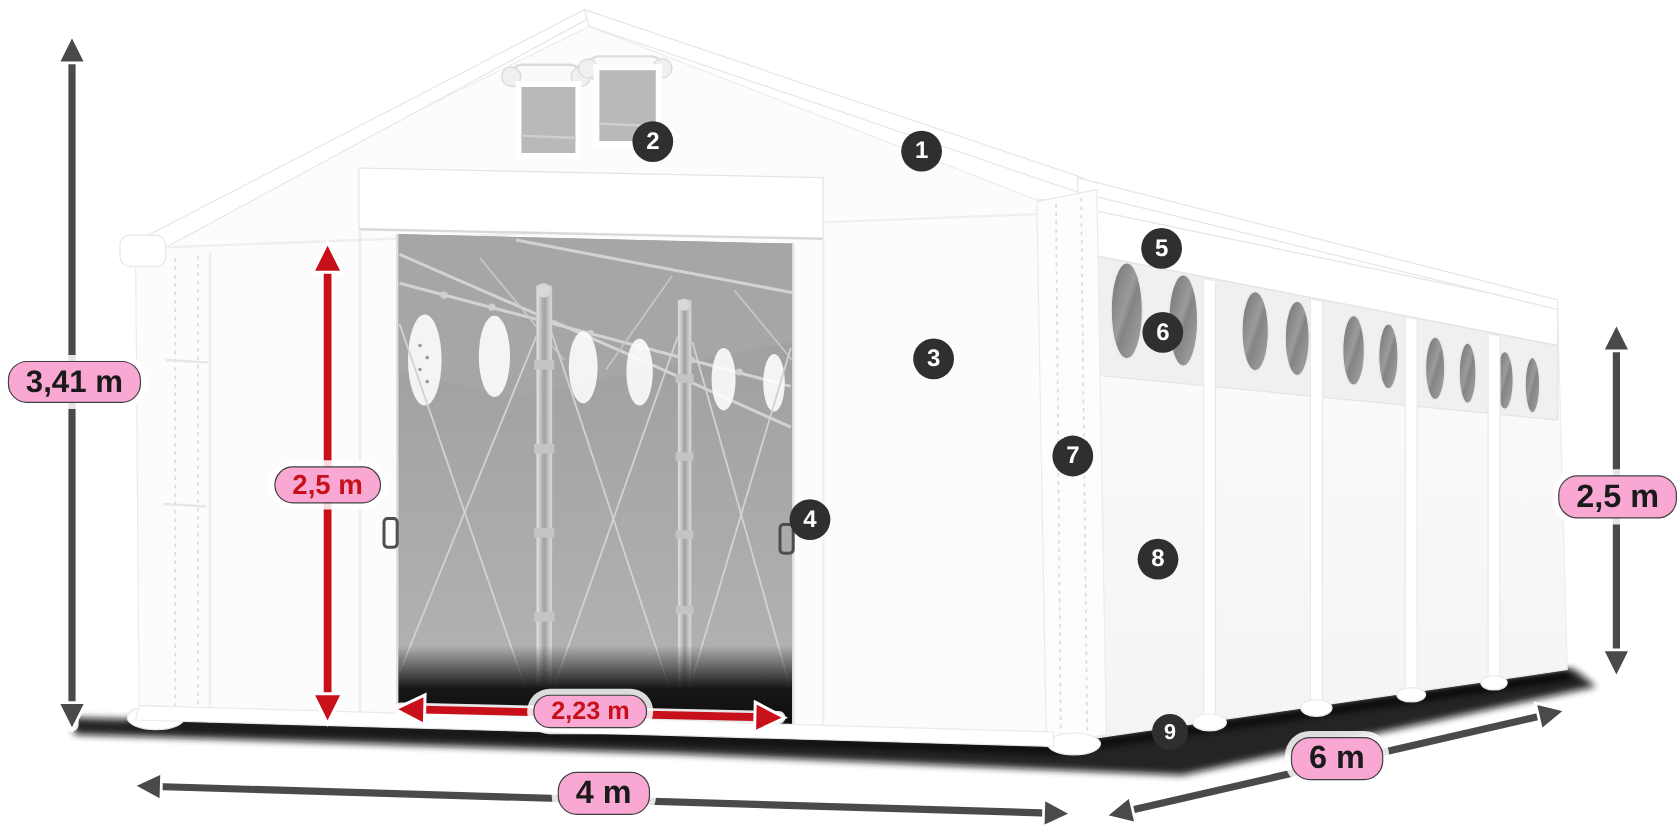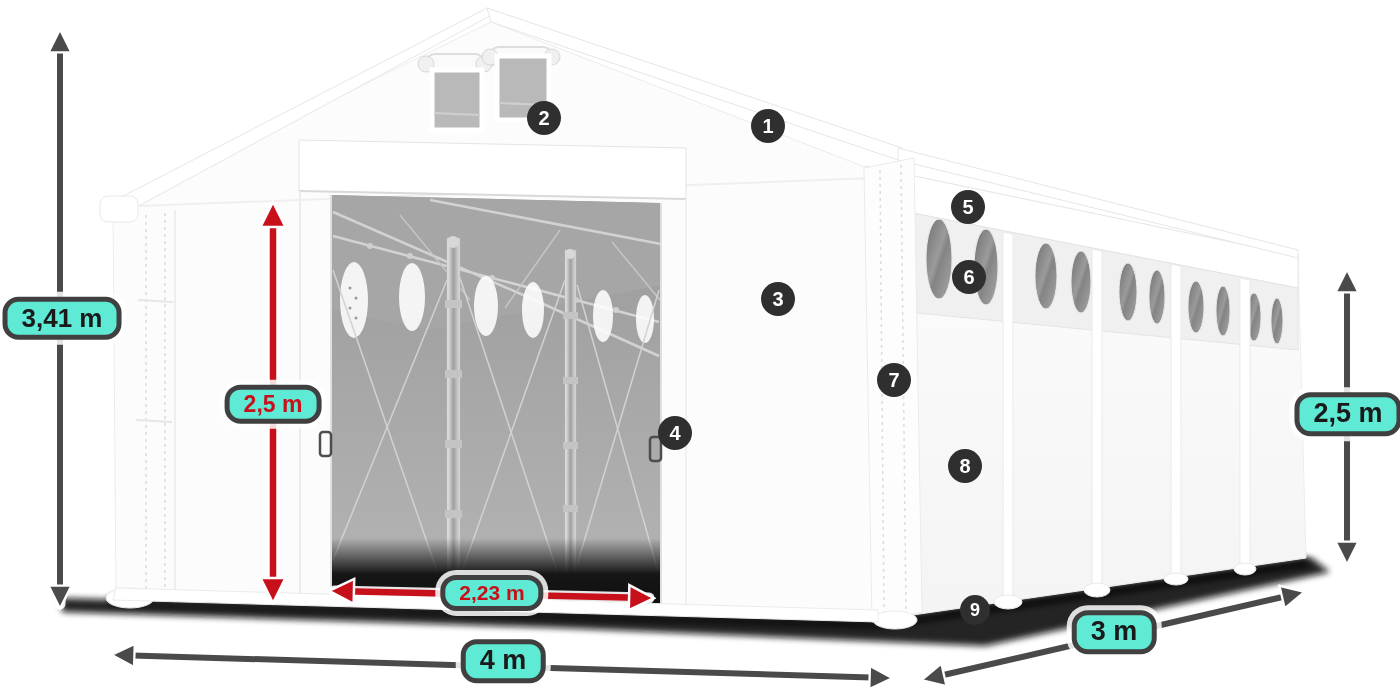--- a/index.html
+++ b/index.html
@@ -4,21 +4,21 @@
 <style>
   html,body{margin:0;padding:0;background:#ffffff;}
   .stage{
     position:relative;width:1400px;height:700px;background:#ffffff;overflow:hidden;
     font-family:"Liberation Sans", sans-serif;
   }
   .stage svg{position:absolute;left:0;top:0;}
   
   .dim-label{
     position:absolute;transform:translate(-50%,-50%);
-    background:#5eead4;border:5px solid #404040;border-radius:16px;
+    background:#f9a8d4;border:1px solid #404040;border-radius:16px;
     box-shadow:0 0 0 5px rgba(255,255,255,0.85);
     padding:0 14px;font-weight:bold;color:#1a1a1a;white-space:nowrap;
     line-height:1.25;
   }
   .dim-label.red{color:#c8101b;}
   
   .badge{
     position:absolute;transform:translate(-50%,-50%);
     width:34px;height:34px;border-radius:50%;
     background:#2f2f2f;color:#ffffff;font-weight:bold;font-size:20px;
@@ -238,21 +238,21 @@
       <line x1="116" y1="655" x2="888" y2="678" stroke="#4a4a4a" stroke-width="6" marker-start="url(#mG)" marker-end="url(#mG)"></line>
       <line x1="926" y1="679" x2="1300" y2="593" stroke="#4a4a4a" stroke-width="6" marker-start="url(#mG)" marker-end="url(#mG)"></line>
       <line x1="1347" y1="274" x2="1347" y2="560" stroke="#4a4a4a" stroke-width="6" marker-start="url(#mG)" marker-end="url(#mG)"></line>
     </g>
   </svg>
 
   <div class="dim-label" style="left:62px;top:318px;font-size:26px;">3,41 m</div>
   <div class="dim-label red" style="left:273px;top:404px;font-size:23px;">2,5 m</div>
   <div class="dim-label red" style="left:492px;top:593px;font-size:21px;">2,23 m</div>
   <div class="dim-label" style="left:503px;top:661px;font-size:27px;">4 m</div>
-  <div class="dim-label" style="left:1114px;top:632px;font-size:27px;">3 m</div>
+  <div class="dim-label" style="left:1114px;top:632px;font-size:27px;">6 m</div>
   <div class="dim-label" style="left:1348px;top:414px;font-size:27px;">2,5 m</div>
 
   <div class="badge" style="left:768px;top:126px;">1</div>
   <div class="badge" style="left:544px;top:118px;">2</div>
   <div class="badge" style="left:778px;top:299px;">3</div>
   <div class="badge" style="left:675px;top:433px;">4</div>
   <div class="badge" style="left:968px;top:207px;">5</div>
   <div class="badge" style="left:969px;top:277px;">6</div>
   <div class="badge" style="left:894px;top:380px;">7</div>
   <div class="badge" style="left:965px;top:466px;">8</div>

